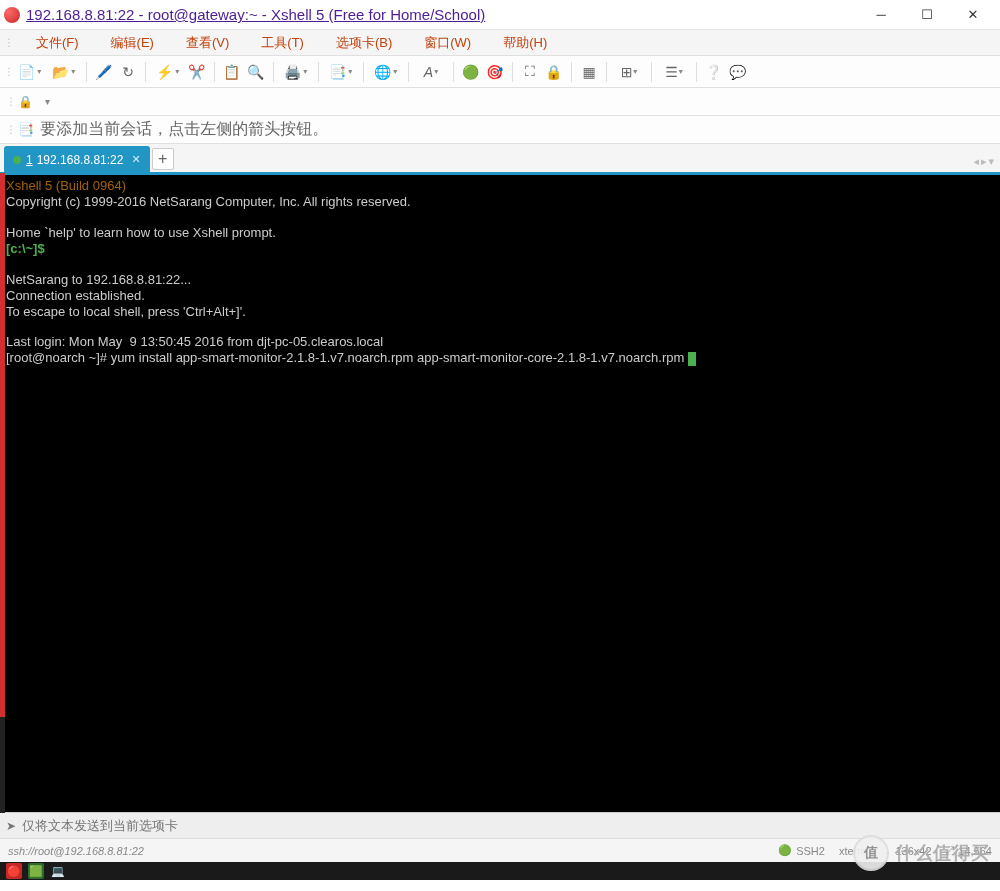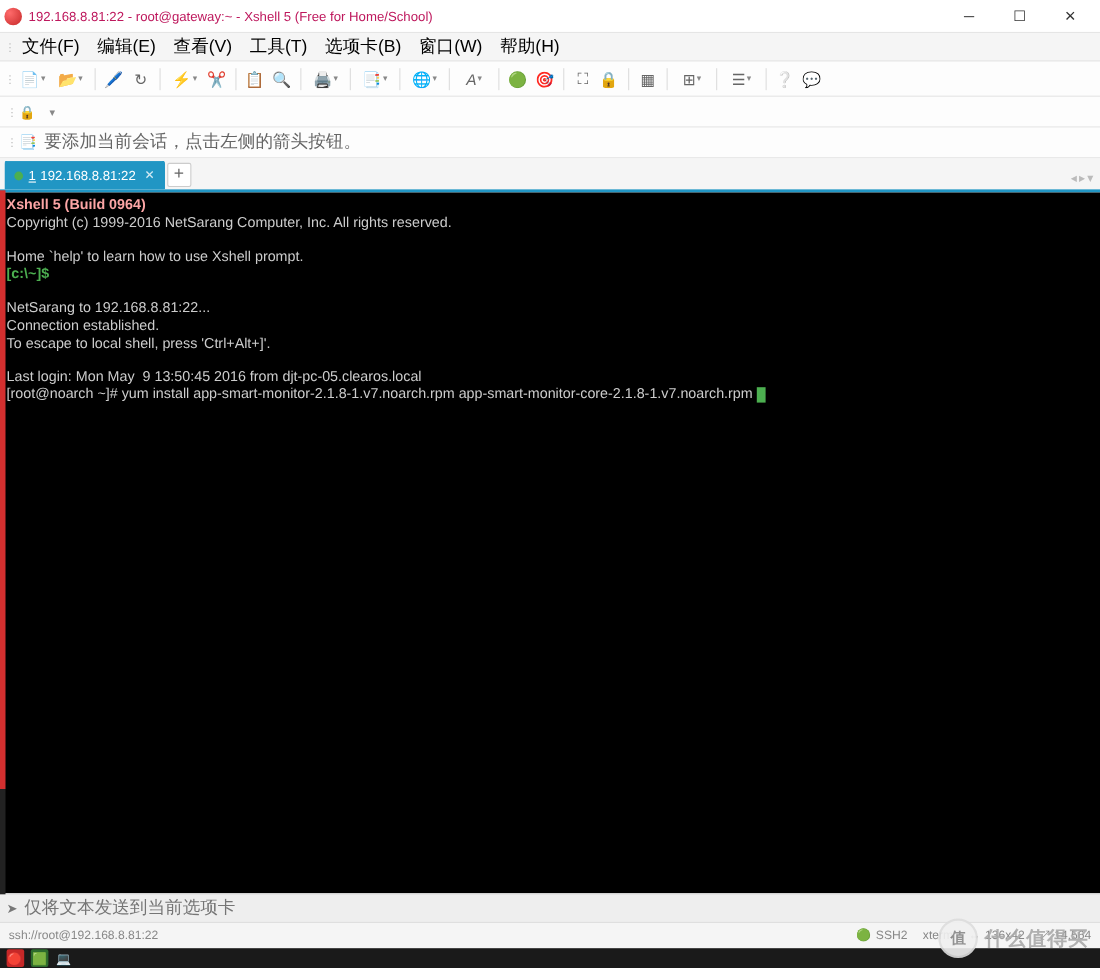--- a/index.html
+++ b/index.html
@@ -1,26 +1,26 @@
 <!DOCTYPE html>
 <html><head>
 <meta charset="utf-8">
 <style>
 * { margin: 0; padding: 0; box-sizing: border-box; font-family: "Microsoft YaHei", "Segoe UI", Tahoma, sans-serif; }
 body { background: #fff; width: 1000px; height: 891px; overflow: hidden; position: relative; }
 
 .title-bar { height: 30px; background: #fff; display: flex; align-items: center; padding: 0 4px; border-bottom: 1px solid #e5e5e5; }
 .title-bar .app-icon { width: 16px; height: 16px; background: radial-gradient(circle at 30% 30%, #ff6b6b, #c62828); border-radius: 50%; margin-right: 6px; }
-.title-bar .title { font-size: 12px; color: #be185d; flex: 1; }
+.title-bar .title { font-size: 15px; color: #4c1d95; flex: 1; text-decoration: underline; }
 .win-controls { display: flex; }
 .win-btn { width: 46px; height: 30px; display: flex; align-items: center; justify-content: center; font-size: 13px; color: #333; }
 
 .menu-bar { height: 26px; display: flex; align-items: center; padding: 0 4px; background: #f5f5f5; border-bottom: 1px solid #e0e0e0; }
 .menu-bar .grip { width: 8px; color: #bbb; font-size: 10px; }
-.menu-item { padding: 3px 8px; font-size: 16px; color: #000000; }
+.menu-item { padding: 3px 8px; font-size: 13px; color: #c2410c; margin-left: 16px; }
 
 .toolbar { height: 32px; display: flex; align-items: center; padding: 0 4px; background: #fdfdfd; border-bottom: 1px solid #e0e0e0; gap: 2px; }
 .toolbar .grip { width: 8px; color: #bbb; font-size: 10px; }
 .tb-btn { width: 22px; height: 24px; display: flex; align-items: center; justify-content: center; font-size: 14px; color: #666; border-radius: 2px; }
 .tb-btn.wide { width: 32px; }
 .tb-sep { width: 1px; height: 20px; background: #ddd; margin: 0 4px; }
 .dd { font-size: 8px; color: #888; margin-left: 1px; }
 
 .address-bar { height: 28px; display: flex; align-items: center; padding: 0 6px; background: #fdfdfd; border-bottom: 1px solid #e0e0e0; }
 .address-bar .grip { width: 8px; color: #bbb; font-size: 10px; margin-right: 4px; }
@@ -37,31 +37,31 @@
 .tab { height: 26px; display: flex; align-items: center; padding: 0 8px; font-size: 12px; border: 1px solid #ccc; border-bottom: none; border-radius: 3px 3px 0 0; margin-right: 2px; }
 .tab.active { background: #2196c4; color: #fff; border-color: #2196c4; }
 .tab .dot { width: 8px; height: 8px; border-radius: 50%; background: #4caf50; margin-right: 5px; }
 .tab .num { text-decoration: underline; margin-right: 4px; }
 .tab .tab-x { margin-left: 8px; font-size: 11px; opacity: 0.8; }
 .tab-add { width: 22px; height: 22px; border: 1px solid #ccc; border-radius: 2px; display: flex; align-items: center; justify-content: center; background: #fff; color: #666; margin-bottom: 2px; }
 .tab-nav { position: absolute; right: 6px; bottom: 4px; display: flex; gap: 2px; color: #bbb; font-size: 11px; }
 .tab-blue-line { height: 3px; background: #2196c4; }
 
 .terminal { background: #000; color: #ccc; font-family: "Consolas","Courier New",monospace; font-size: 13px; line-height: 1.15; padding: 4px 6px; height: 637px; overflow: hidden; white-space: pre; }
-.term-bold { color: #fca5a5; font-weight: bold; }
+.term-bold { color: #a16207; font-weight: normal; }
 .term-green { color: #4caf50; font-weight: bold; }
 .cursor { display: inline-block; width: 8px; height: 14px; background: #4caf50; vertical-align: text-bottom; }
 
 .input-bar { height: 26px; background: #eee; display: flex; align-items: center; padding: 0 6px; border-top: 1px solid #ccc; }
 .input-icon { color: #777; font-size: 12px; margin-right: 6px; }
-.input-text { font-size: 16px; color: #b91c1c; flex: 1; }
+.input-text { font-size: 13px; color: #b91c1c; flex: 1; }
 
 .status-bar { height: 24px; background: #f5f5f5; border-top: 1px solid #ddd; display: flex; align-items: center; font-size: 11px; color: #888; padding: 0 8px; gap: 14px; }
 .status-bar .seg { display: flex; align-items: center; gap: 4px; }
-.status-left { flex: 1; }
+.status-left { flex: 1; font-style: italic; }
 
 .watermark { position: absolute; right: 10px; bottom: 20px; display: flex; align-items: center; gap: 6px; color: #aaa; opacity: 0.9; }
 .watermark .circ { width: 36px; height: 36px; border-radius: 50%; background: #f0f0f0; border: 2px solid #ddd; display: flex; align-items: center; justify-content: center; font-size: 14px; font-weight: bold; color: #888; }
 .watermark .wm-text { font-size: 18px; font-weight: bold; letter-spacing: 1px; text-align: center; }
 
 .bottom-strip { height: 18px; background: #1a1a1a; display: flex; align-items: center; padding: 0 6px; color: #ccc; font-size: 11px; gap: 6px; }
 .bottom-strip .mini-icon { width: 16px; height: 16px; display: flex; align-items: center; justify-content: center; border-radius: 2px; }
 .left-edge { position: absolute; left: 0; top: 173px; width: 5px; height: 640px; background: linear-gradient(to bottom, #d32f2f 0%, #d32f2f 85%, #222 85%); }
 </style>
 </head>

